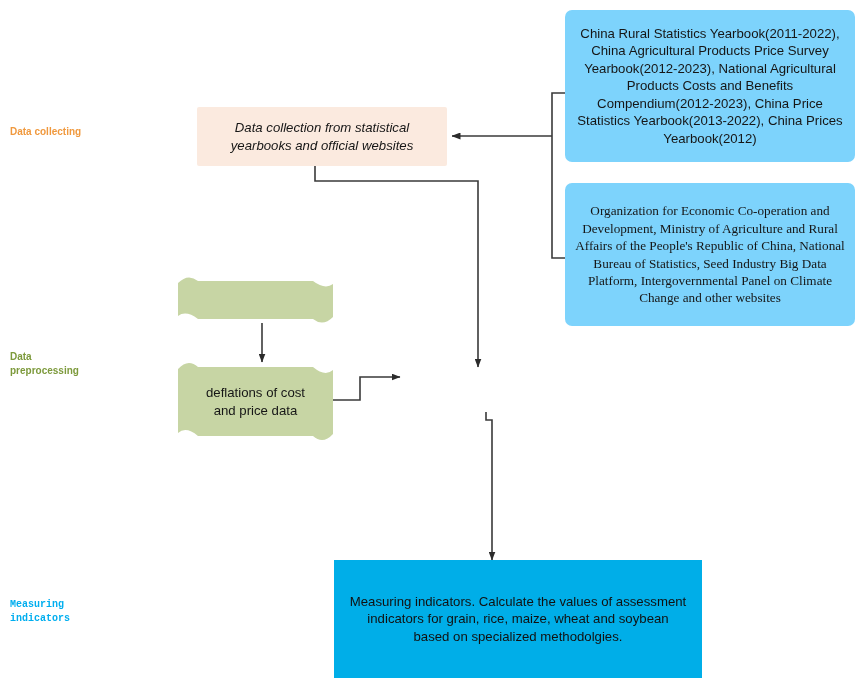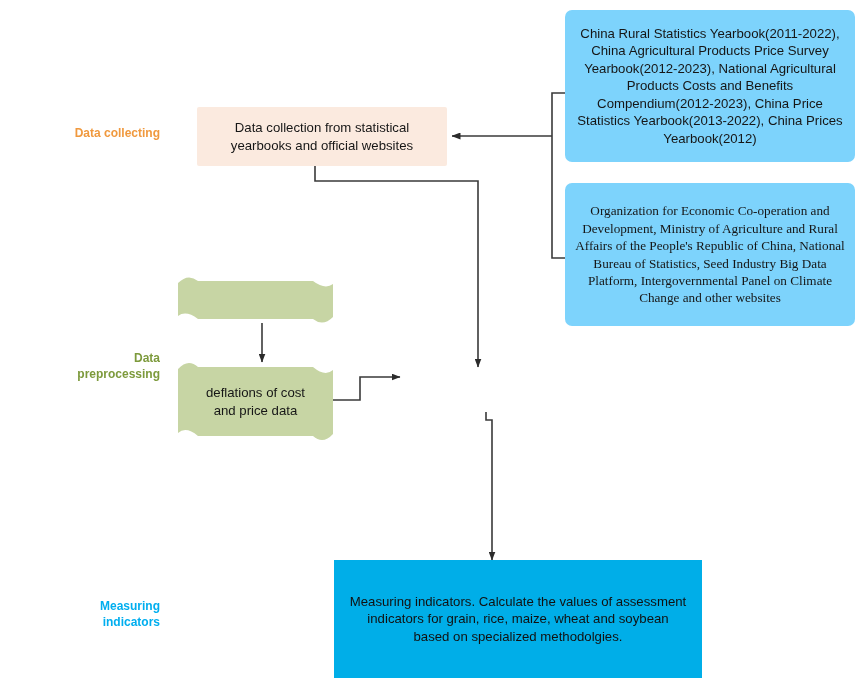--- a/index.html
+++ b/index.html
@@ -25,42 +25,43 @@
     justify-content: center;
     text-align: center;
     color: #161616;
     line-height: 1.32;
     white-space: pre-line;
   }
 
   
   .stage-label {
     position: absolute;
-    text-align: right;
+    text-align: left;
     font-weight: bold;
-    font-size: 12px;
+    font-size: 10px;
     line-height: 1.35;
     white-space: pre-line;
   }
   #stage-collecting { color: #F0993E; }
   #stage-preprocessing { color: #7D9A3C; }
-  #stage-measuring { color: #00AEEF; }
+  #stage-measuring { color: #00AEEF; font-family: Liberation Mono, monospace; }
 
   
   .peach {
     background: #7dd3fc;
     border-radius: 7px;
     font-size: 13.2px;
     padding: 6px 10px;
   }
   .peach-sharp {
     background: #FBEADF;
     border-radius: 2px;
     font-size: 13.2px;
     padding: 14px 12px;
+    font-style: italic;
   }
   .tape-inner {
     position: relative;
     z-index: 2;
     width: 100%;
     text-align: center;
     white-space: pre-line;
   }
   .tape-svg {
     position: absolute;

